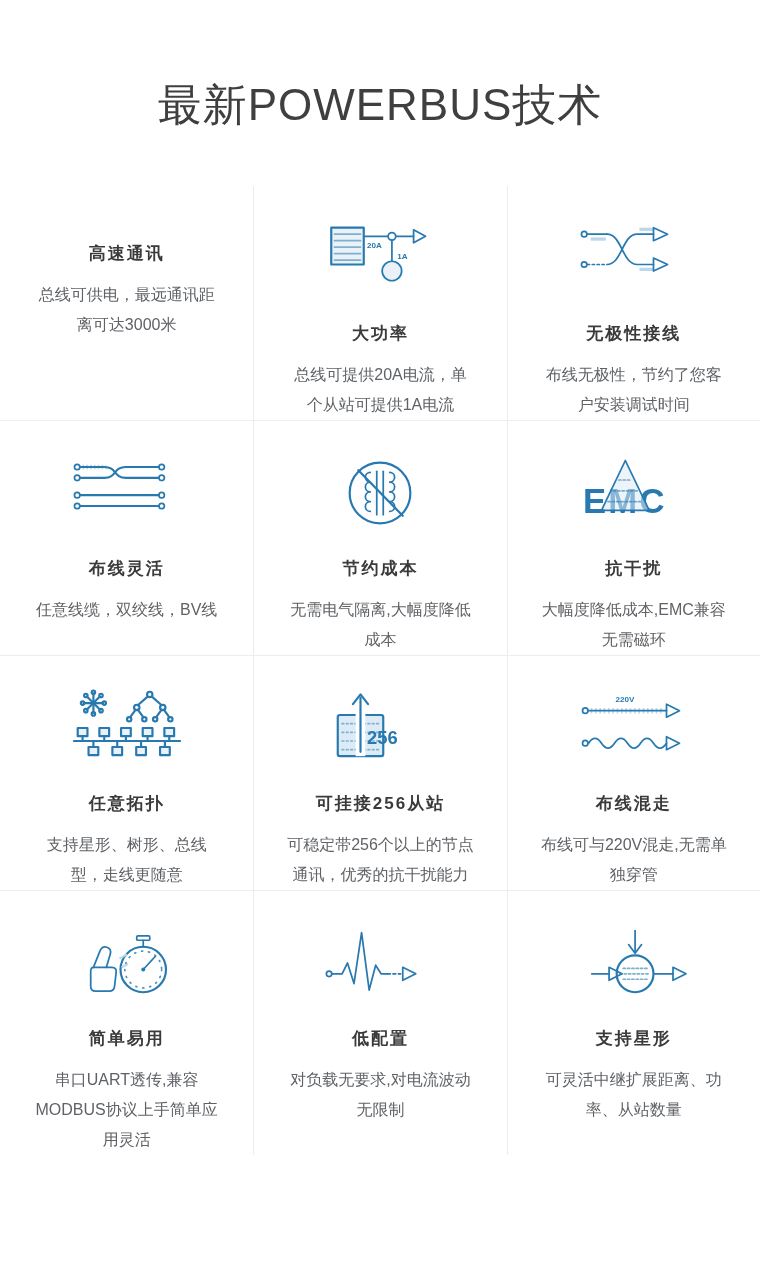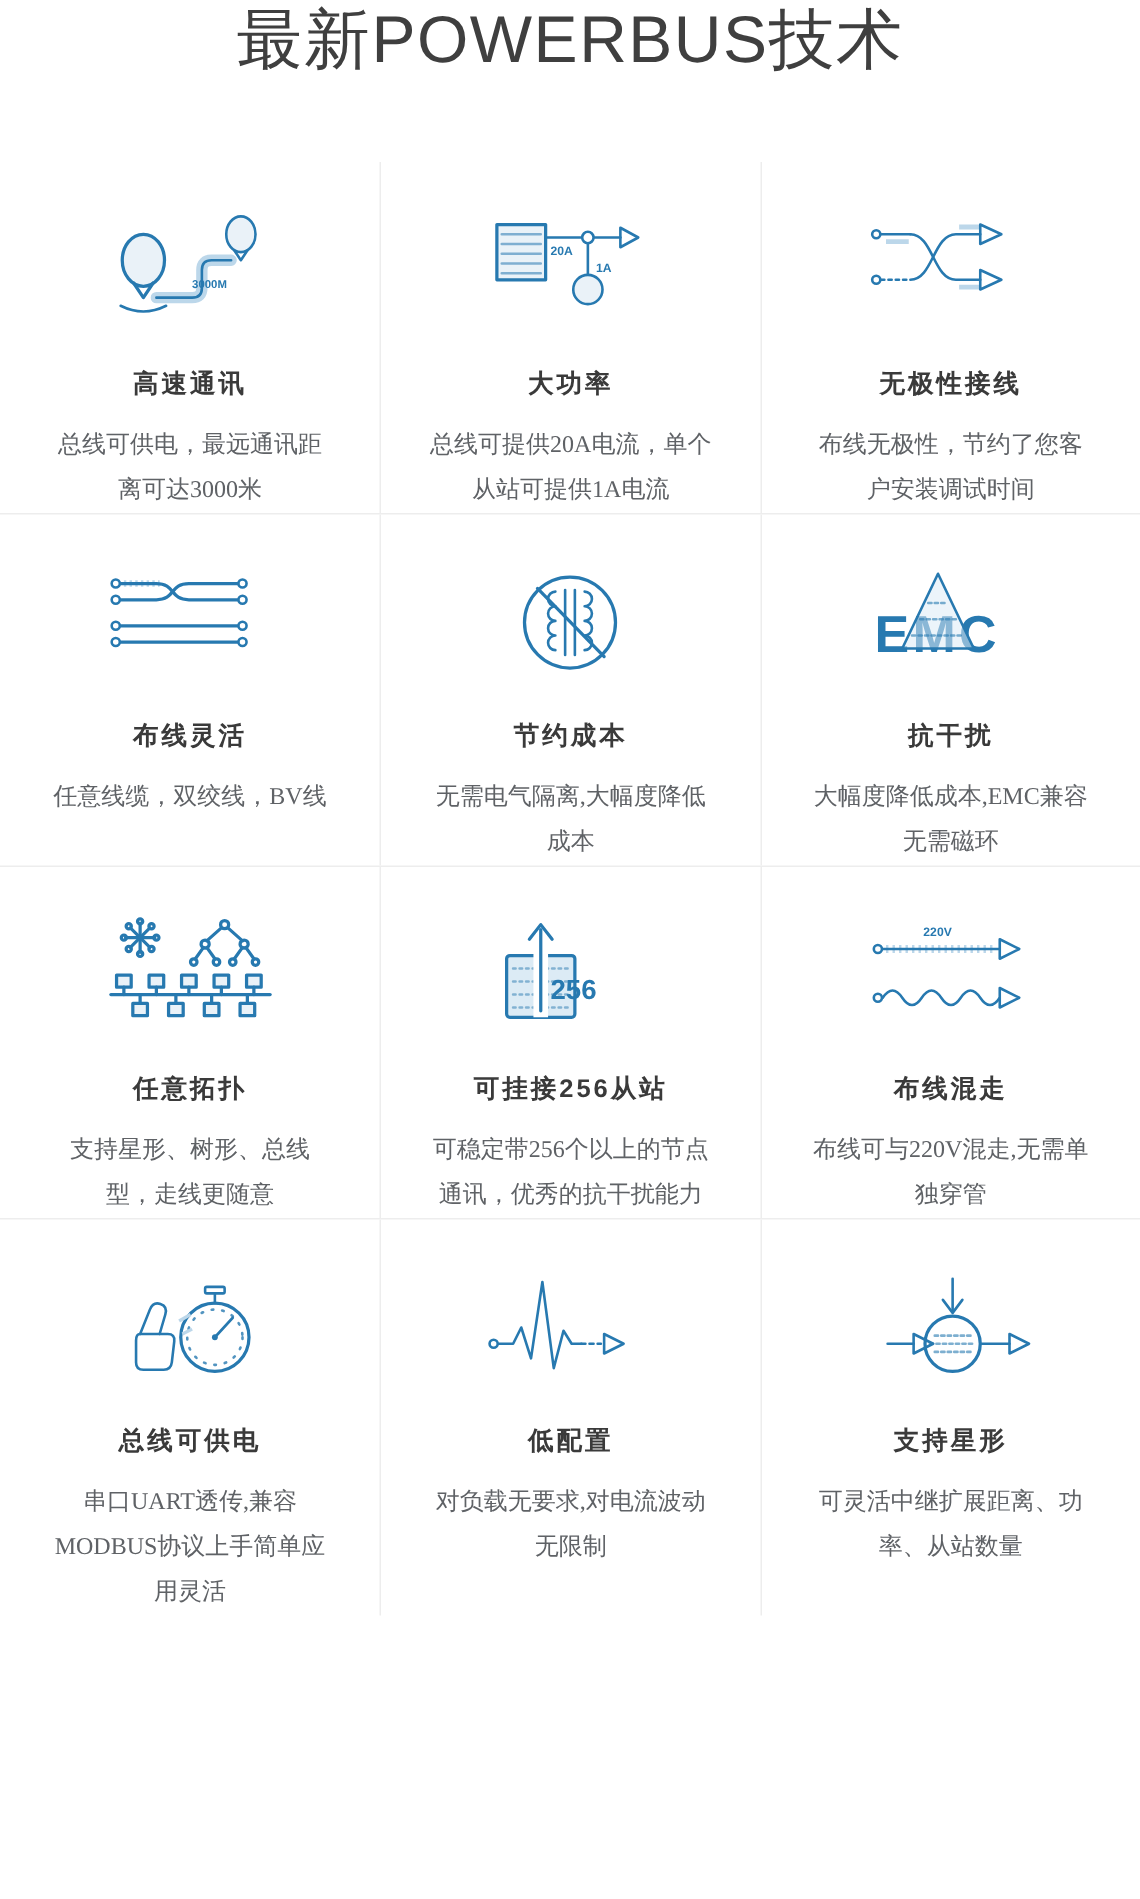--- a/index.html
+++ b/index.html
@@ -3,63 +3,51 @@
 <meta charset="utf-8">
 <style>
   :root{
     --accent:#2779b0; --accent-light:#bcd7ea; --title-text:#3f3f3f;
     --card-title-text:#3a3a3a; --body-text:#5f6266; --divider:#ededed; --background:#ffffff;
   }
   *{box-sizing:border-box;}
   html,body{margin:0;padding:0;}
   body{width:760px;background:var(--background);font-family:"Liberation Sans",sans-serif;}
   .page{width:760px;height:1266px;overflow:hidden;background:var(--background);}
-  .header{text-align:center;}
+  .header{padding-top:78px;text-align:center;}
   .header h1{margin:0;font-size:44px;line-height:54px;font-weight:500;color:var(--title-text);letter-spacing:1px;}
   .grid{margin-top:54px;}
   .row{display:flex;}
   .row.bordered{border-bottom:1px solid var(--divider);}
   .cell{width:253.33px;min-height:234px;display:flex;flex-direction:column;align-items:center;padding:32px 10px 0;}
   .row.last .cell{min-height:240px;}
   .cell + .cell{border-left:1px solid var(--divider);}
   .icon{height:80px;display:flex;align-items:center;justify-content:center;}
   .ct{margin:24px 0 0;font-size:17px;font-weight:bold;color:var(--card-title-text);letter-spacing:2px;}
-  .cd{margin:15px 0 0;width:188px;font-size:16px;line-height:30px;text-align:center;color:var(--body-text);font-family:Liberation Serif, serif;}
+  .cd{margin:15px 0 0;width:188px;font-size:16px;line-height:30px;text-align:center;color:var(--body-text);}
   
   .st{fill:none;stroke:var(--accent);stroke-width:2;stroke-linecap:round;stroke-linejoin:round;}
   .stw{stroke-width:1.6;}
   .lt{stroke:var(--accent-light);}
   .tx{fill:var(--accent);stroke:none;font-weight:bold;font-family:"Liberation Sans",sans-serif;}
 </style>
 </head>
 <body>
 
 <div class="page">
 
   <div class="header">
     <h1>最新POWERBUS技术</h1>
   </div>
 
   <div class="grid">
 
     <div class="row bordered">
 
       <div class="cell">
-        <div class="icon">
-          <svg width="120" height="78" viewBox="0 0 110 72">
-            <path class="lt" style="fill:none;stroke-linecap:round" stroke-width="7" d="M34,53 H56 Q62,53 62,47 V36 Q62,30 68,30 H80"></path>
-            <path class="st stw" d="M34,53 H56 Q62,53 62,47 V36 Q62,30 68,30 H80"></path>
-            <ellipse class="st" style="fill:#eaf2f8" cx="26" cy="30" rx="13" ry="16"></ellipse>
-            <path class="st" d="M20,44 L26,53 L32,44"></path>
-            <path class="st stw" d="M12,58 Q26,65 40,58"></path>
-            <ellipse class="st stw" style="fill:#eaf2f8" cx="86" cy="14" rx="9" ry="11"></ellipse>
-            <path class="st stw" d="M82,24 L86,30 L90,24"></path>
-            <text class="tx" x="56" y="47" font-size="7">3000M</text>
-          </svg>
-        </div>
         <h3 class="ct">高速通讯</h3>
         <p class="cd">总线可供电，最远通讯距离可达3000米</p>
       </div>
 
       <div class="cell">
         <div class="icon">
           <svg width="120" height="78" viewBox="0 0 110 72">
             <rect class="st" style="fill:#eaf2f8" x="10" y="8" width="30" height="34"></rect>
             <path class="st stw" opacity="0.55" d="M13,14 H37 M13,20 H37 M13,26 H37 M13,32 H37 M13,38 H37"></path>
             <line class="st stw" x1="40" y1="16" x2="86" y2="16"></line>
@@ -261,21 +249,21 @@
             <line class="st stw" x1="70" y1="21" x2="70" y2="15"></line>
             <rect class="st stw" x="64" y="11" width="12" height="4" rx="1"></rect>
             <line class="st stw" x1="70" y1="42" x2="81" y2="30"></line>
             <circle cx="70" cy="42" r="1.8" fill="#2779b0"></circle>
             <path class="st stw" d="M24,40 l6,-15 q2,-5 6.5,-3.5 q4.5,1.5 3,6.5 l-3.5,12"></path>
             <path class="st stw" d="M24,40 h17 q4.5,0 4,4.5 l-1.5,13 q-0.5,4.5 -5,4.5 H26 q-4.5,0 -4.5,-4.5 V44 q0,-4 2.5,-4 z"></path>
             <line class="lt" style="fill:none" stroke-width="2" x1="48" y1="32" x2="55" y2="28"></line>
             <line class="lt" style="fill:none" stroke-width="2" x1="50" y1="40" x2="56" y2="37"></line>
           </svg>
         </div>
-        <h3 class="ct">总线可供电</h3>
+        <h3 class="ct">简单易用</h3>
         <p class="cd">串口UART透传,兼容MODBUS协议上手简单应用灵活</p>
       </div>
 
       <div class="cell">
         <div class="icon">
           <svg width="120" height="78" viewBox="0 0 110 72">
             <circle class="st stw" cx="8" cy="46" r="2.5"></circle>
             <polyline class="st stw" points="11,46 20,46 25,36 31,55 38,8 45,61 51,38 56,46 62,46"></polyline>
             <line class="st stw" x1="62" y1="46" x2="74" y2="46" stroke-dasharray="2.5,2.5"></line>
             <path class="st stw" d="M76,40 L88,46 L76,52 Z"></path>

